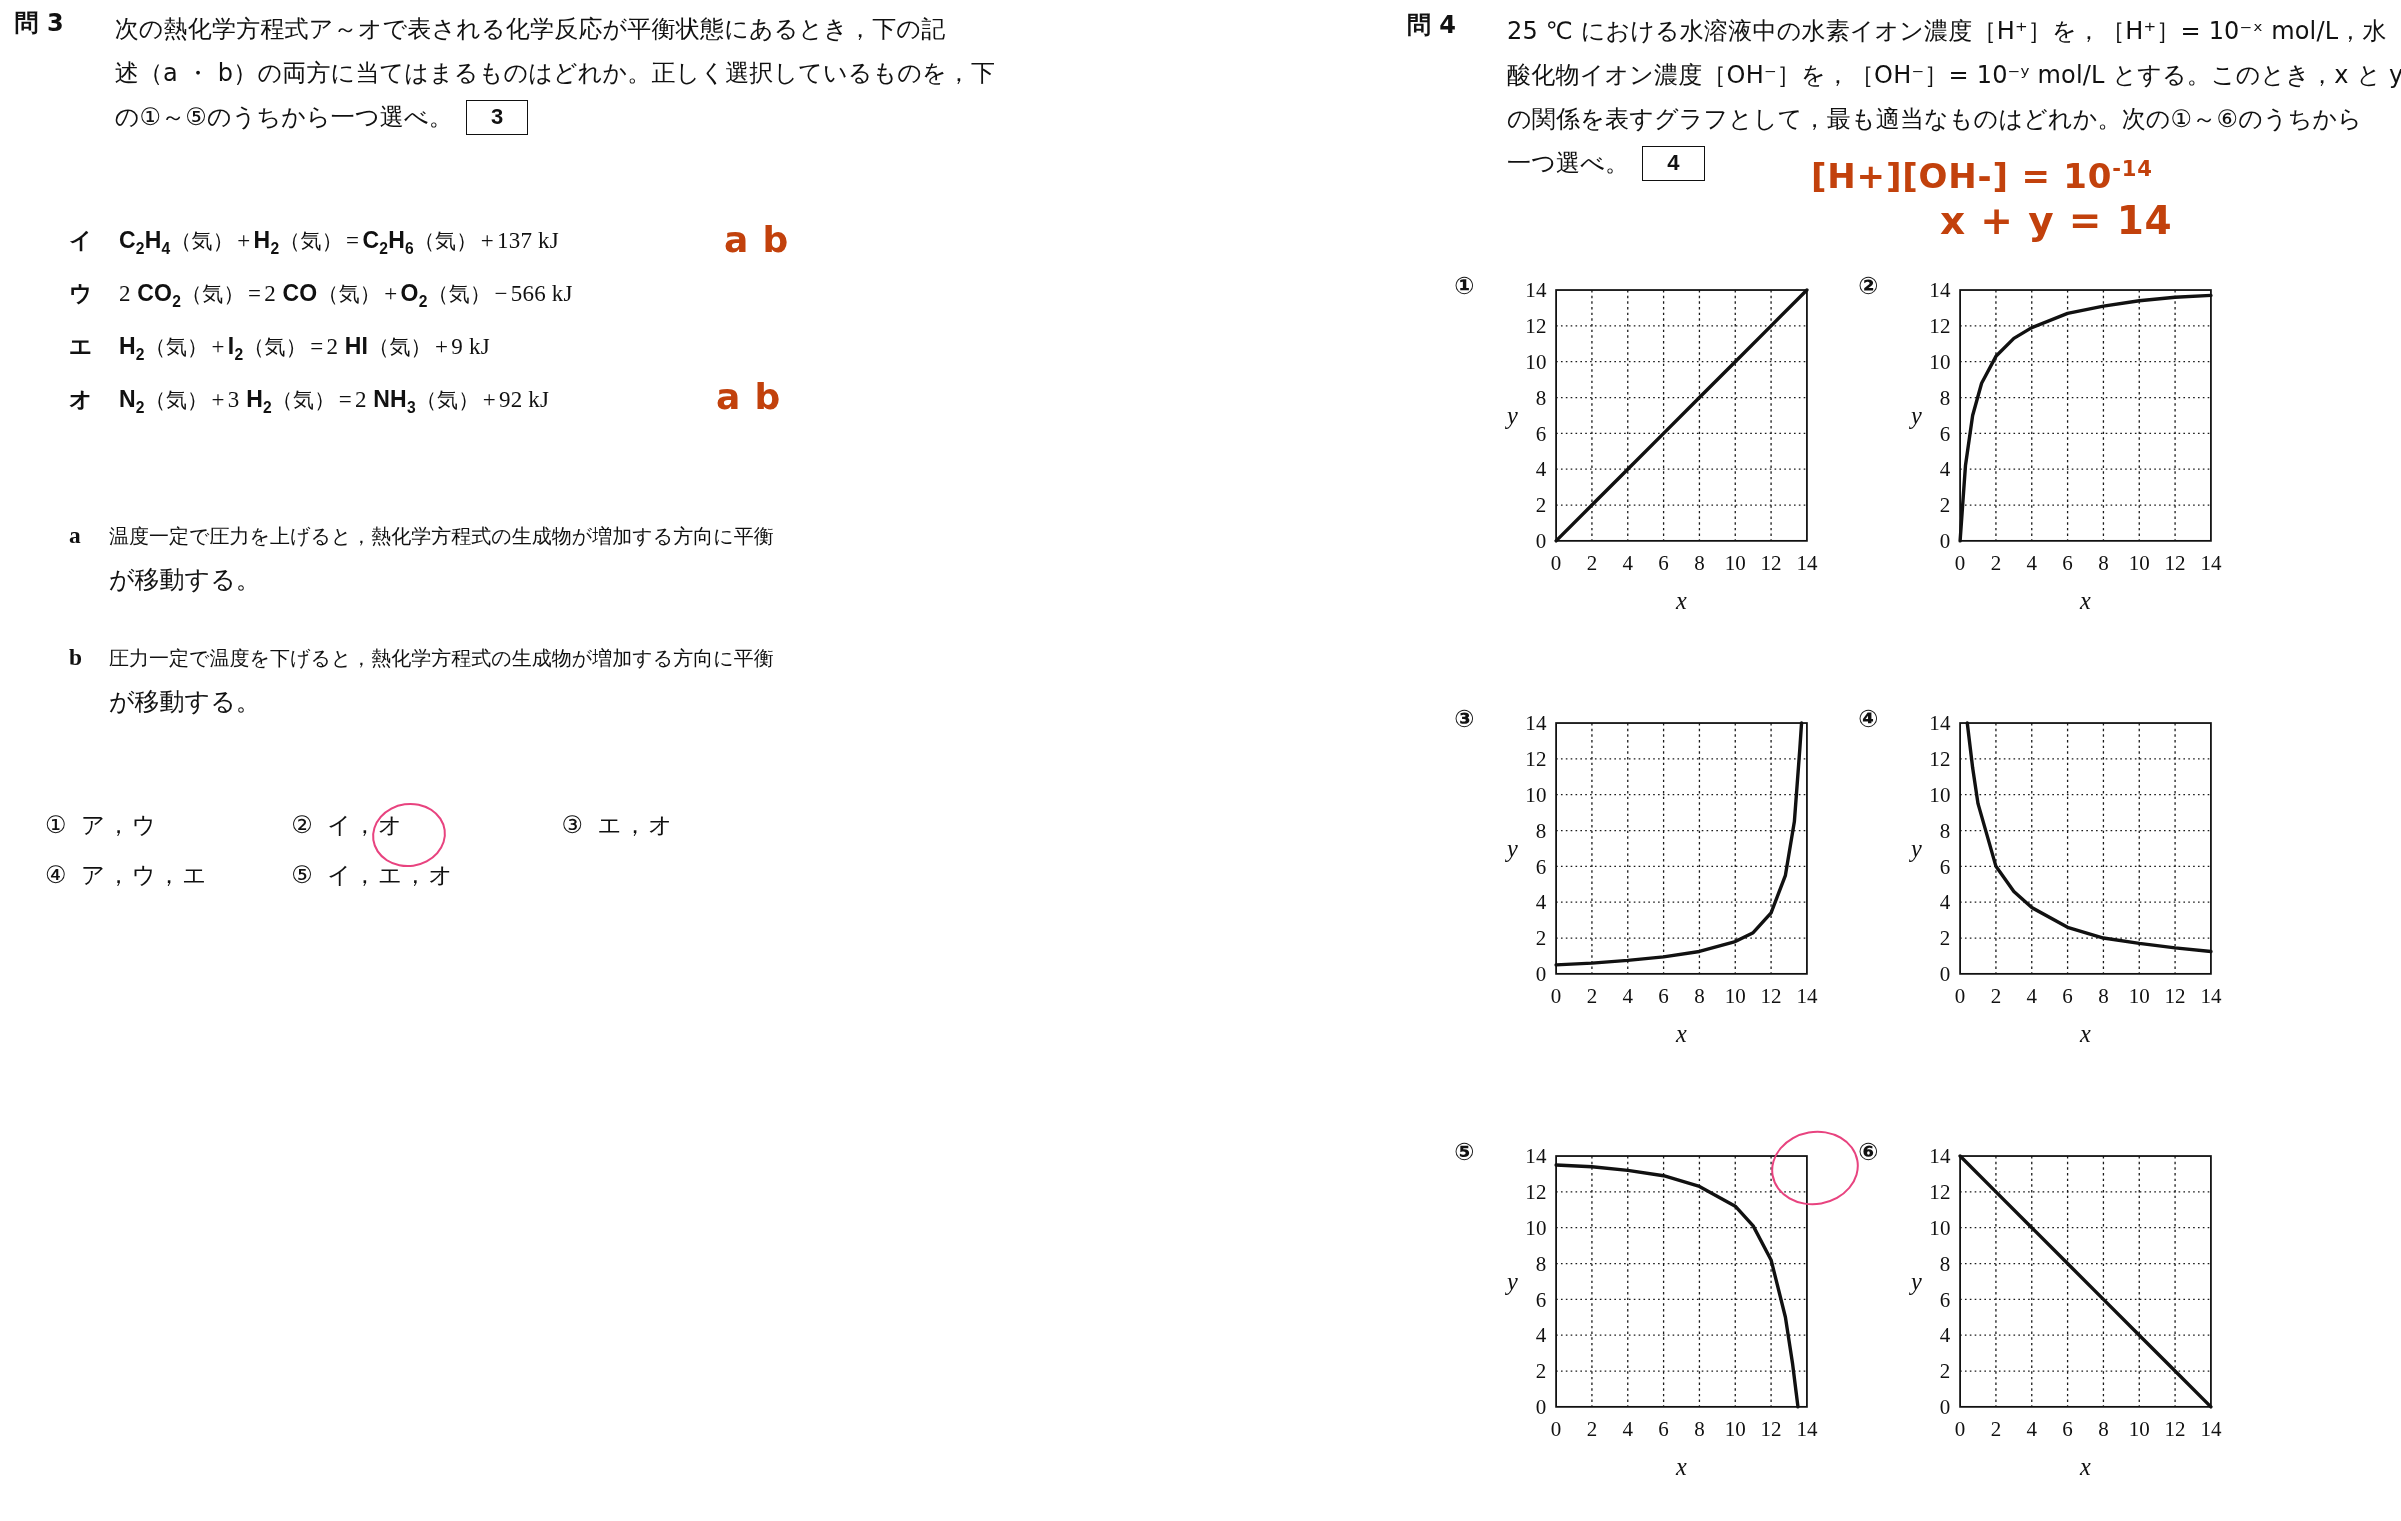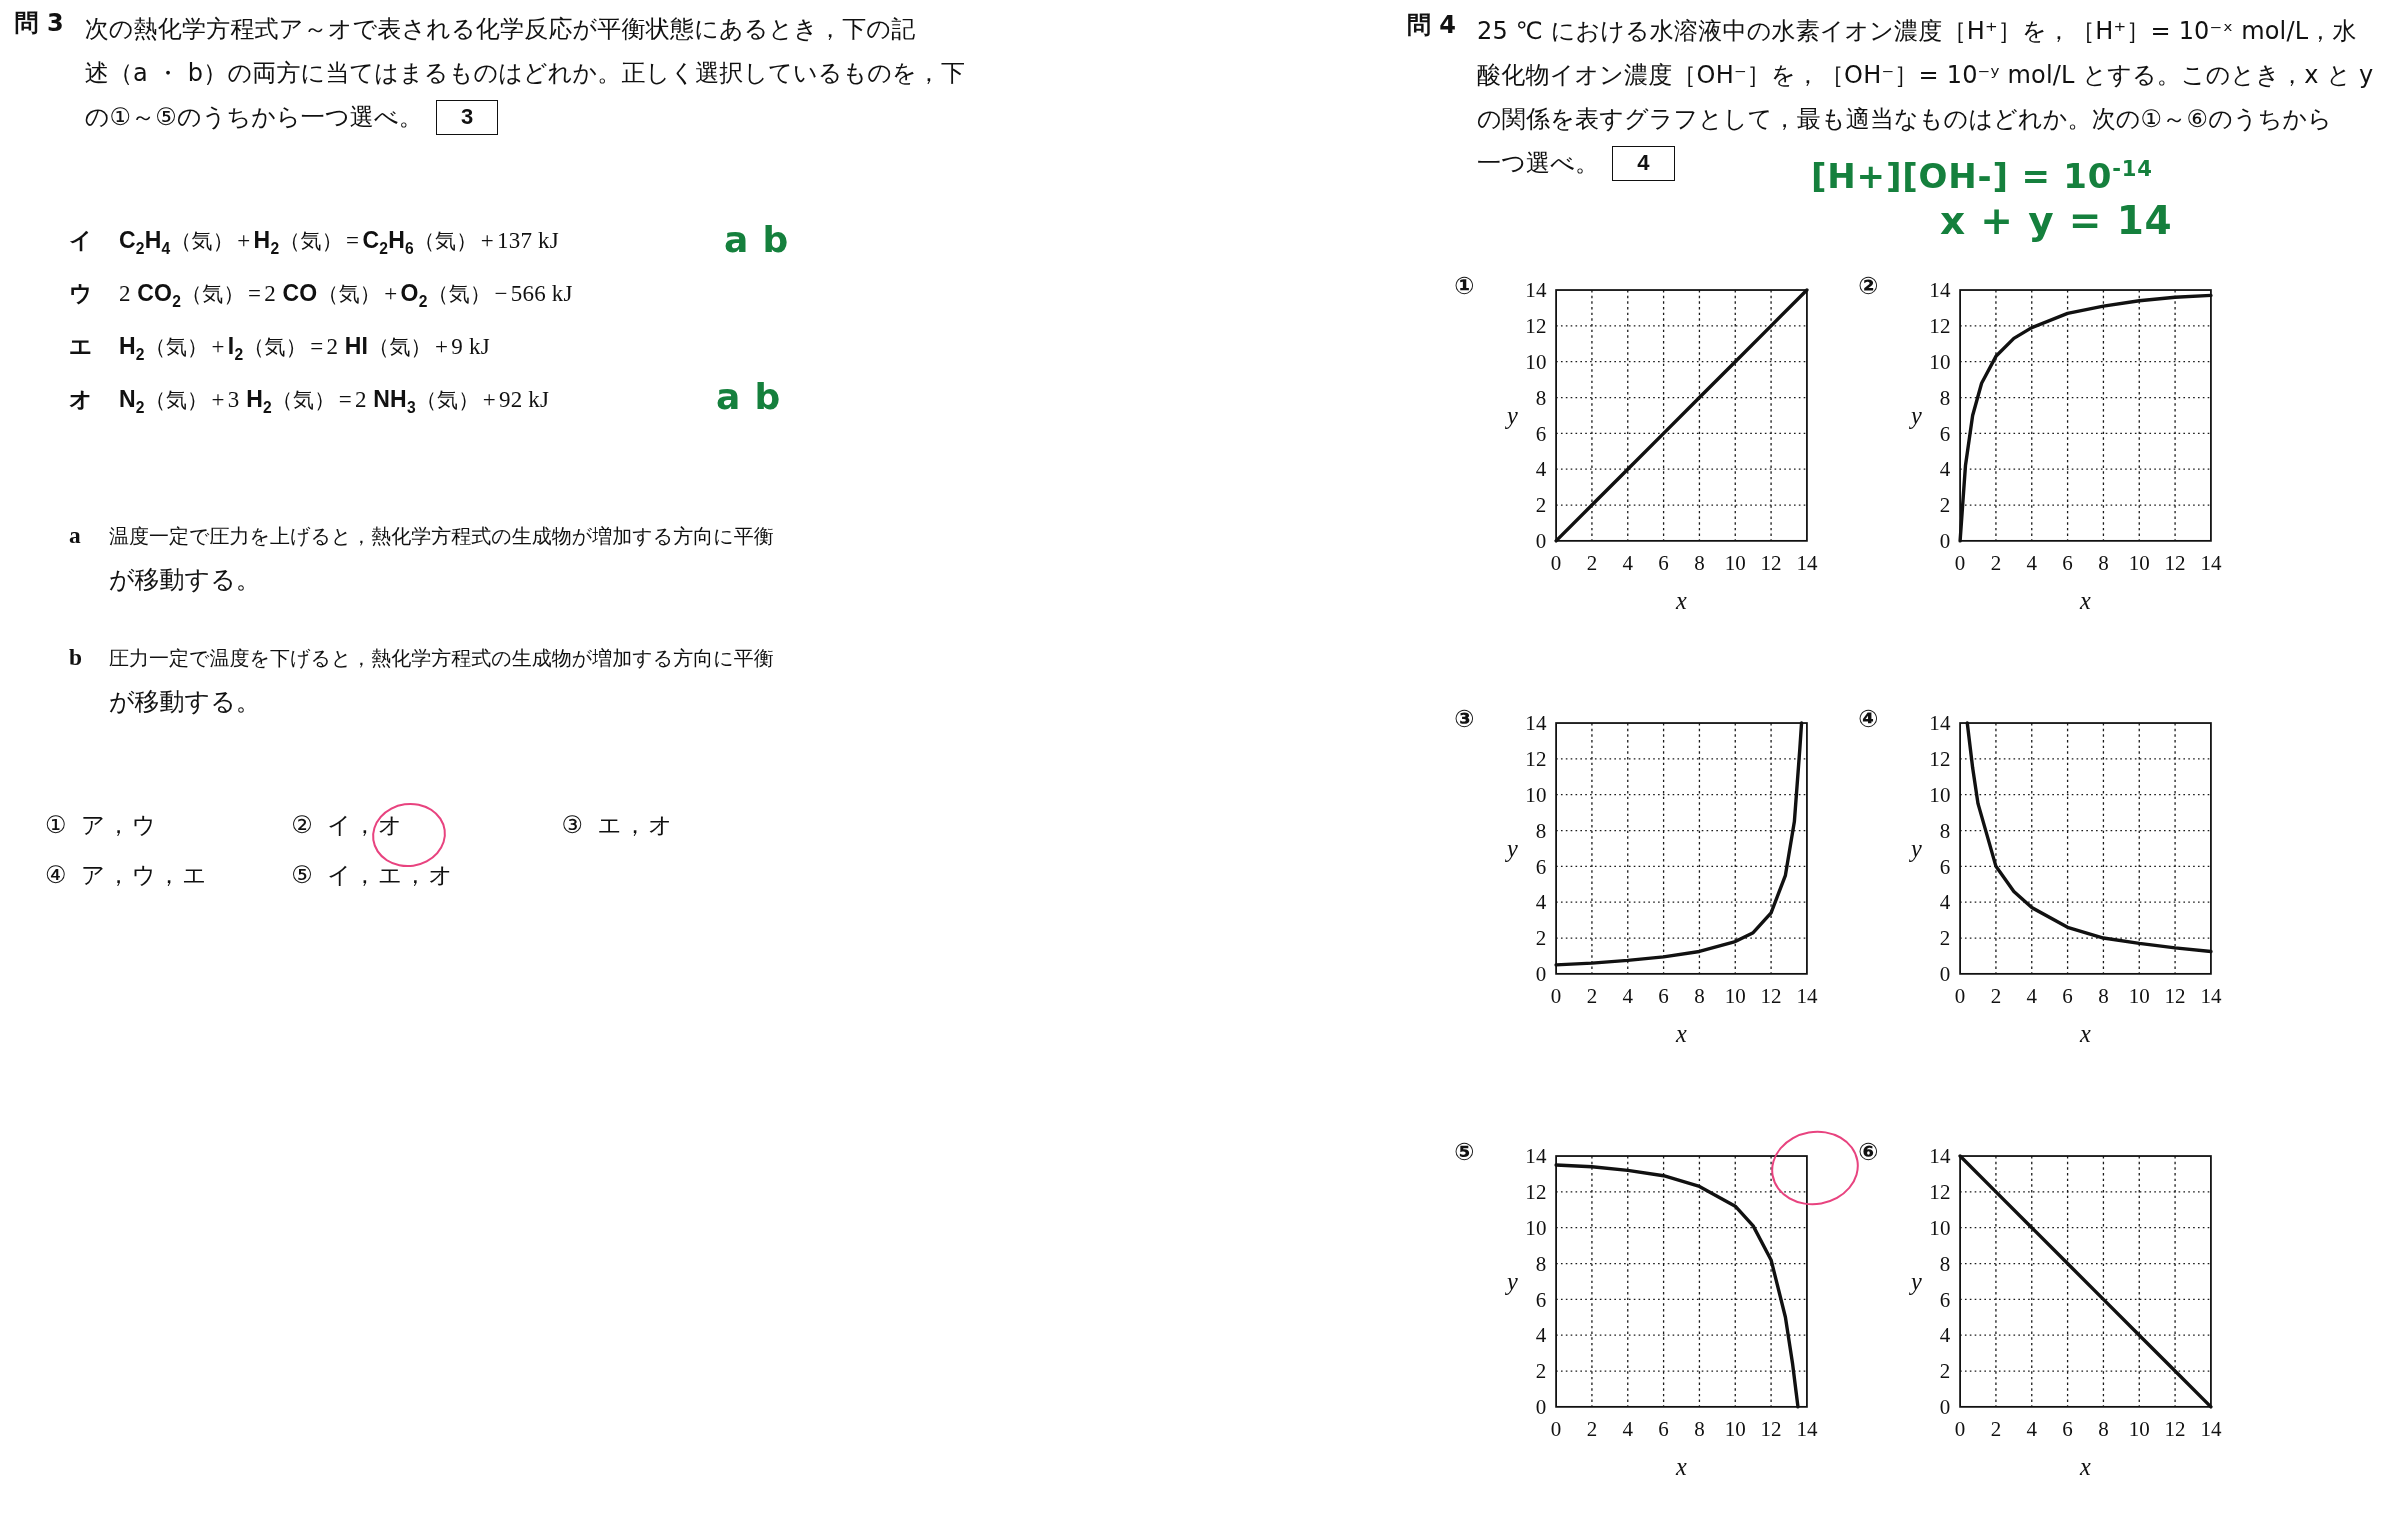--- a/index.html
+++ b/index.html
@@ -20,20 +20,21 @@
 
   
   .col-left { position: absolute; left: 0; top: 0; width: 1180px; height: 1522px; }
 
   .q-head {
     position: absolute;
     display: flex;
     align-items: flex-start;
     font-size: 24px;
     font-weight: bold;
+    gap: 30px;
   }
   .q-head .q-label { white-space: nowrap; margin-right: 21px; }
   .q-head .q-body { font-weight: normal; }
 
   .qline {
     font-size: 24px;
     line-height: 44px;
     letter-spacing: 0.2px;
     white-space: nowrap;
   }
@@ -120,21 +121,21 @@
     left: 3.2px; top: 3.2px;
     font-family: "DejaVu Sans", sans-serif;
     font-size: 24px;
     font-weight: bold;
   }
   .gsvgwrap { position: absolute; left: 37px; top: 0; }
 
   
   .ink {
     position: absolute;
-    color: #15803d;
+    color: #c2410c;
     font-family: "DejaVu Sans", sans-serif;
     pointer-events: none;
   }
   .ink-hand {
     font-family: "DejaVu Sans", sans-serif;
     font-weight: 600;
     letter-spacing: 0.8px;
   }
   .ink-ellipse {
     position: absolute;

